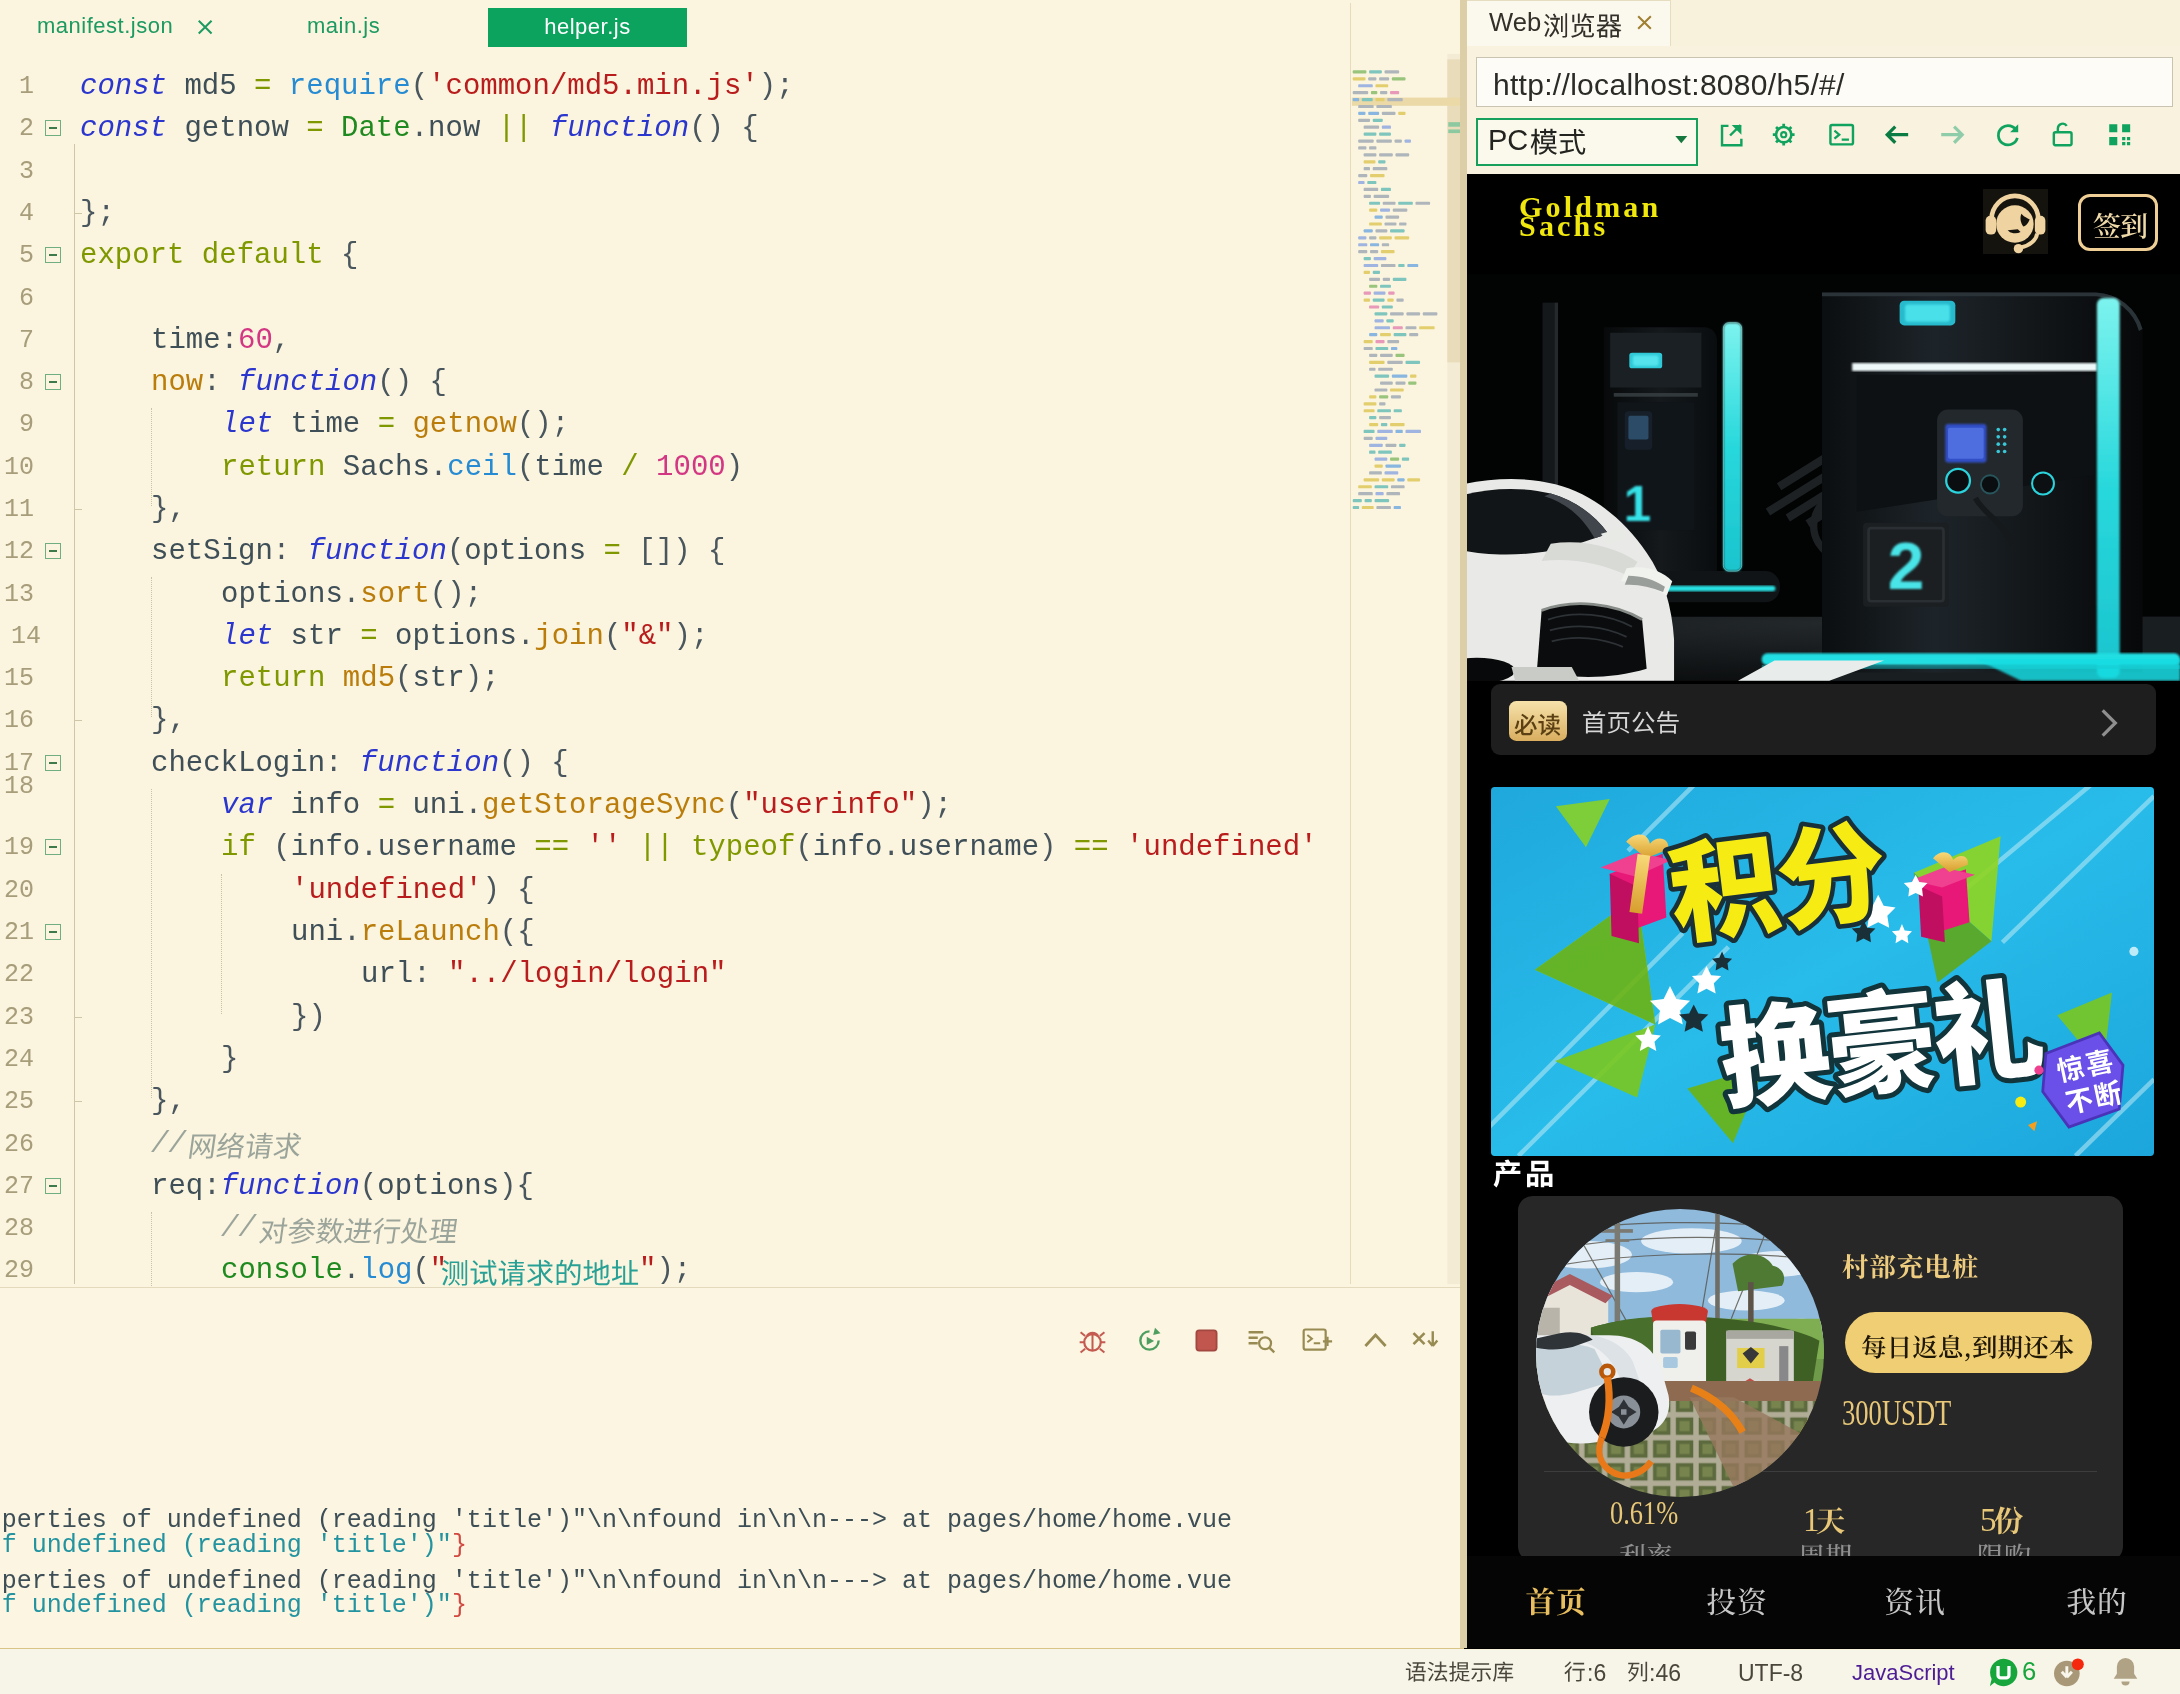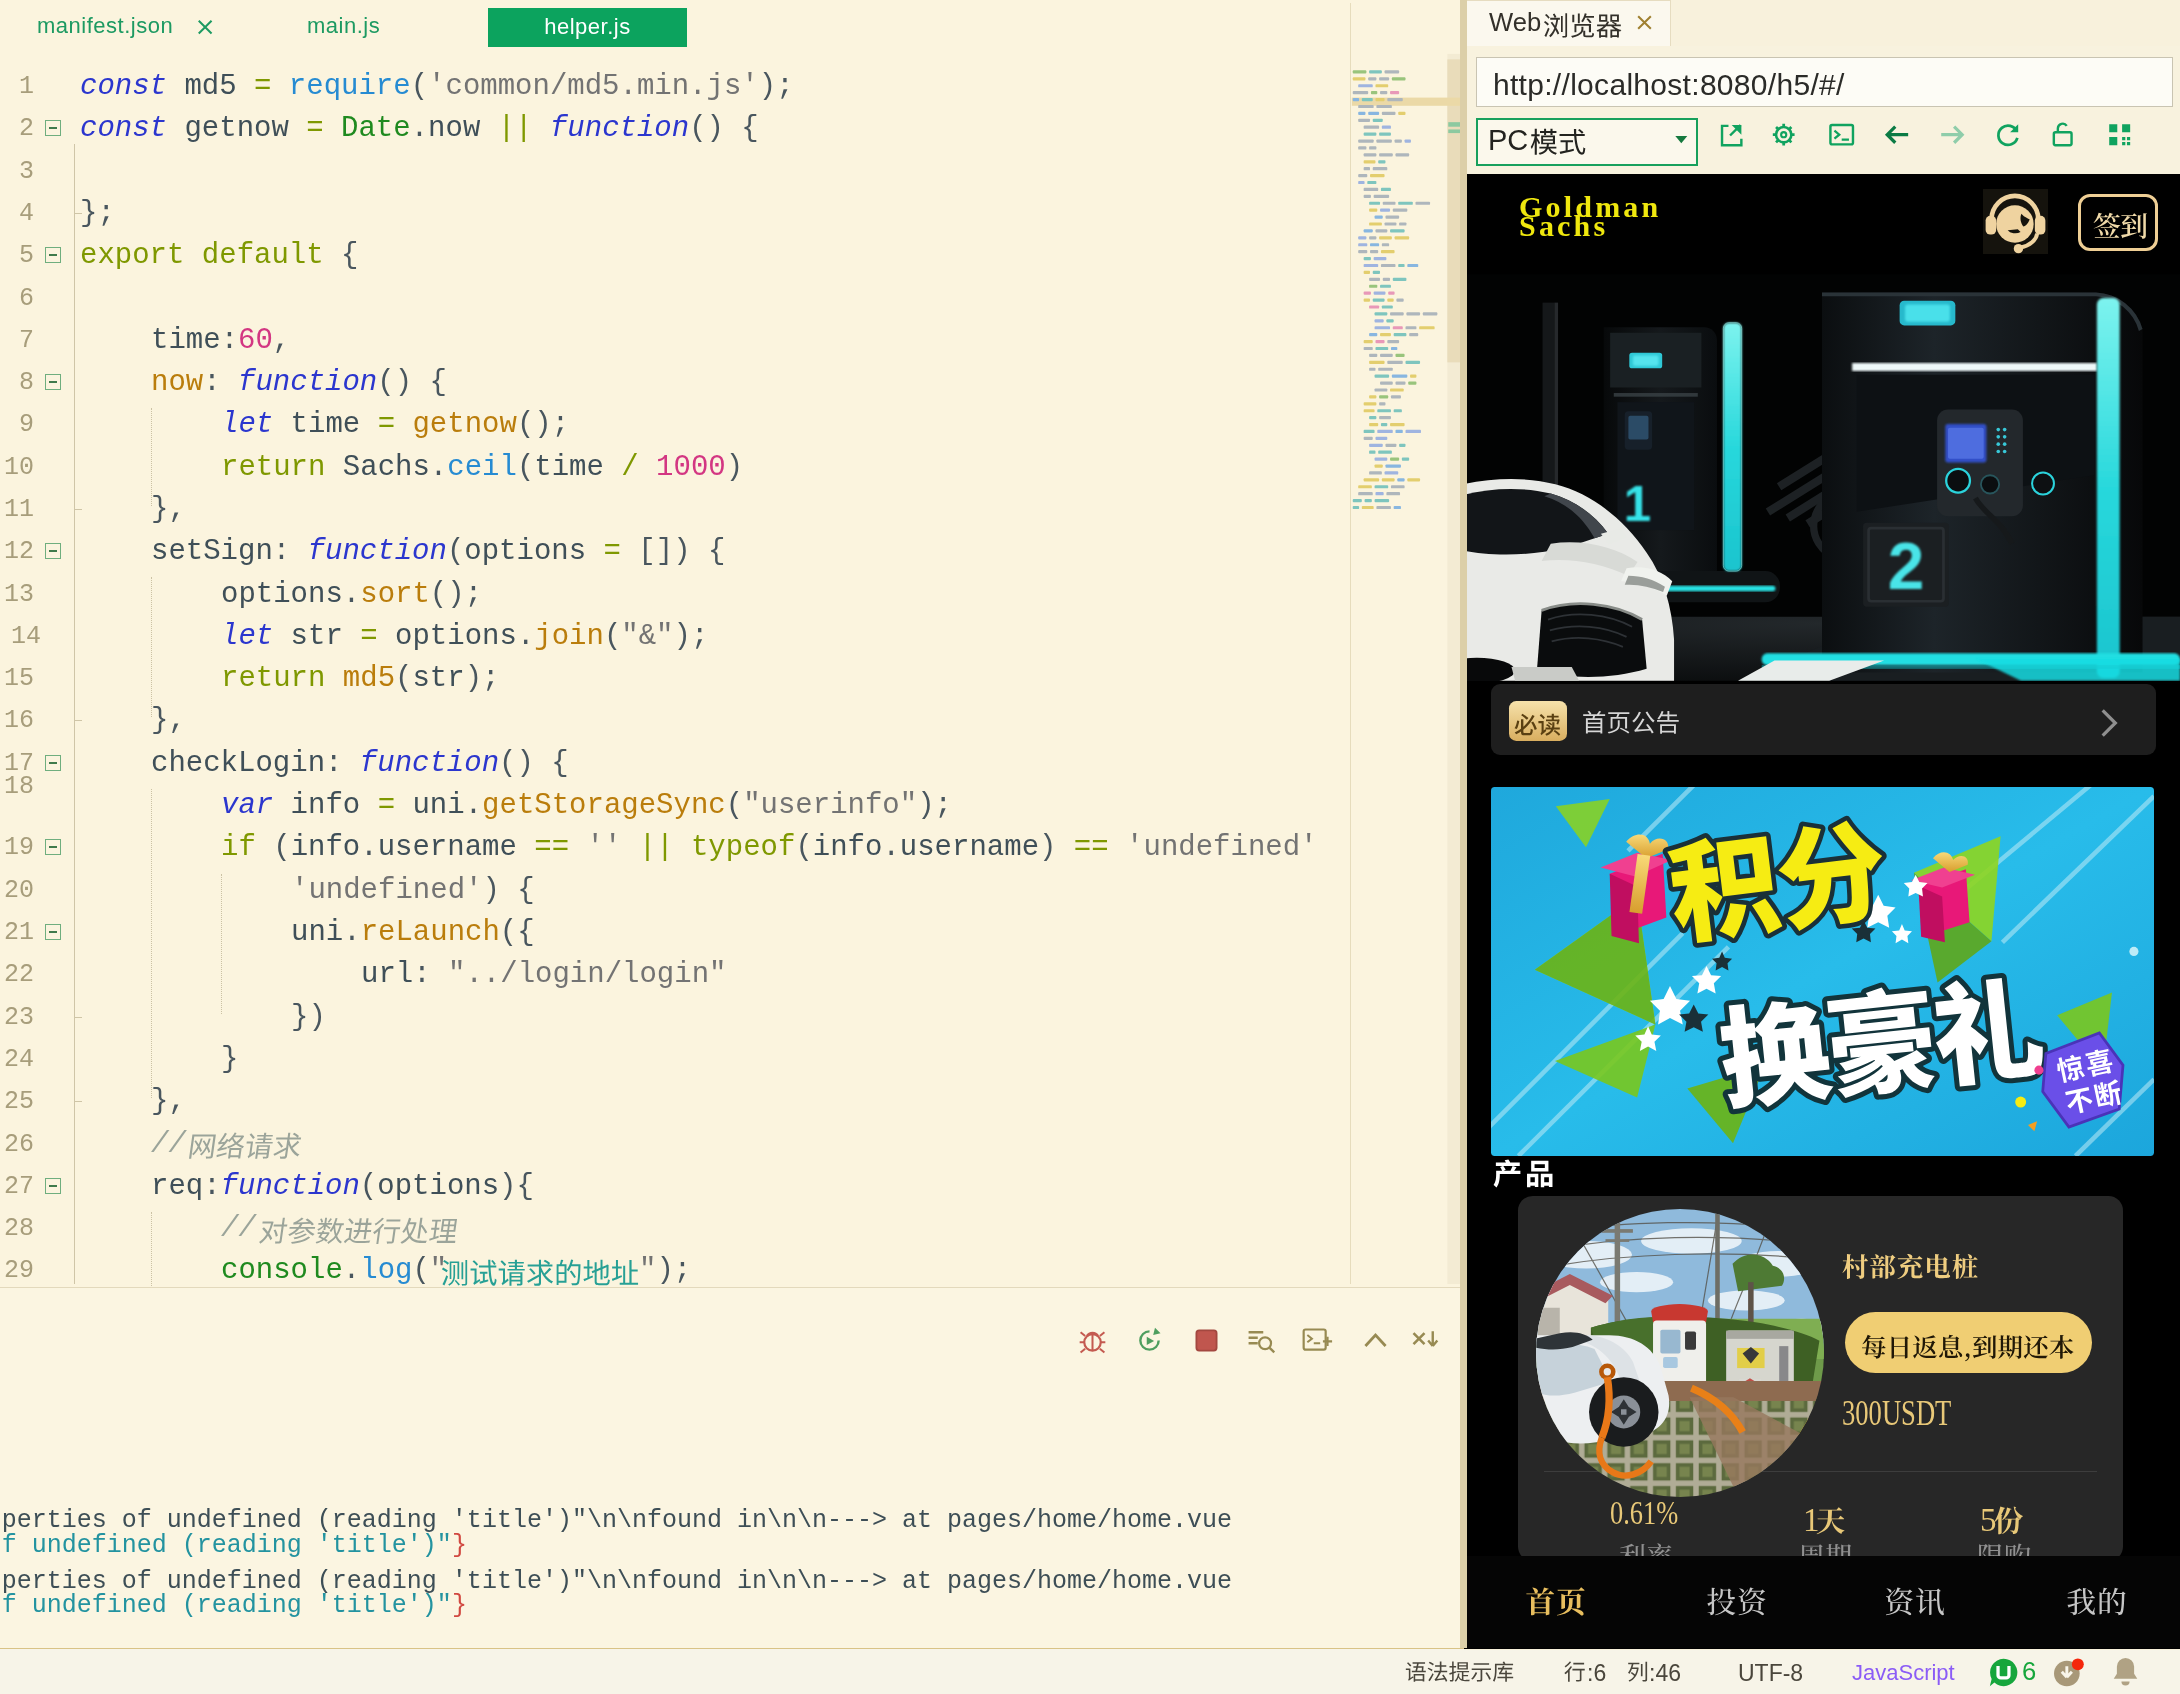--- a/index.html
+++ b/index.html
@@ -4,21 +4,21 @@
 html,body{width:2180px;height:1694px;overflow:hidden;background:#FAF3DC;font-family:"Liberation Sans",sans-serif}
 .abs{position:absolute}
 #editor{position:absolute;left:0;top:0;width:1462px;height:1287px;background:#FBF4DE}
 .cl{position:absolute;white-space:pre;font-family:"Liberation Mono",monospace;font-size:29px;line-height:42px;height:42px}
 .ln{position:absolute;width:34px;text-align:right;color:#A79D7B;font-family:"Liberation Mono",monospace;font-size:25px;line-height:42px}
 .fold{position:absolute;width:16.4px;height:16.4px;border:1.8px solid #6FAE7E;background:#FBF4DE;z-index:3}
 .fold:after{content:"";position:absolute;left:2.7px;top:6.4px;width:8.2px;height:1.8px;background:#3F7A4B}
 .kw{color:#2B36CE;font-style:italic}
 .ol{color:#7F9800}
 .fn{color:#268BD2}
-.str{color:#737373}
+.str{color:#b91c1c}
 .num{color:#D33682}
 .met{color:#BA7D0C}
 .id{color:#3F4F58}
 .grn{color:#1F8A1F}
 .com{color:#9BA49A;font-style:italic}
 .p{color:#49565E}
 #console{position:absolute;left:0;top:1287px;width:1462px;height:364px;background:#FBF5E1;border-top:1.8px solid #E3D9BC}
 .conline{position:absolute;white-space:pre;font-family:"Liberation Mono",monospace;font-size:25px;color:#3D4E56}
 #statusbar{position:absolute;left:0;top:1648px;width:2180px;height:46px;background:#F7F4E8;border-top:1.8px solid #D9C386}
 #browser{position:absolute;left:1464px;top:0;width:716px;height:1650px;background:#F8F1DC}
@@ -350,21 +350,21 @@
   </svg>
 <svg style="position:absolute;left:1562px;top:1658px;overflow:visible" width="25.6" height="27.4" viewBox="-2 -24.0 28 30">
     <path d="M10.4 -18.7V-17H22.2V-18.7ZM6.4 -20.2C5.2 -18.4 2.9 -16.3 0.8 -14.9C1.2 -14.6 1.7 -13.9 1.9 -13.5C4.1 -15 6.5 -17.4 8.1 -19.5ZM9.4 -12.1V-10.4H17.5V-0.4C17.5 -0 17.3 0.1 16.8 0.1C16.4 0.1 14.8 0.1 13.1 0.1C13.3 0.6 13.6 1.3 13.7 1.8C16 1.8 17.4 1.8 18.2 1.6C19 1.3 19.3 0.7 19.3 -0.4V-10.4H22.9V-12.1ZM7.4 -15C5.7 -12.3 3.1 -9.5 0.6 -7.7C1 -7.4 1.6 -6.6 1.9 -6.2C2.8 -6.9 3.7 -7.8 4.6 -8.7V2H6.4V-10.7C7.4 -11.9 8.3 -13.2 9.1 -14.4Z" fill="#4A463C"></path>
   </svg>
 <div class="abs" style="left:1587px;top:1660px;font-size:23px;color:#4A463C">:6</div>
 <svg style="position:absolute;left:1625px;top:1658px;overflow:visible" width="25.6" height="27.4" viewBox="-2 -24.0 28 30">
     <path d="M15.4 -17.4V-3.9H17.2V-17.4ZM20.4 -20V-0.4C20.4 -0 20.2 0.1 19.8 0.1C19.4 0.1 18.2 0.1 16.9 0.1C17.1 0.6 17.4 1.3 17.5 1.8C19.3 1.8 20.5 1.8 21.2 1.5C21.9 1.2 22.2 0.7 22.2 -0.4V-20ZM4.3 -7.2C5.6 -6.4 7.1 -5.2 8 -4.3C6.4 -2 4.3 -0.4 1.9 0.5C2.3 0.9 2.8 1.6 3 2C8.1 -0.2 11.8 -4.9 13 -13.2L11.9 -13.6L11.6 -13.5H6.2C6.6 -14.7 6.9 -15.9 7.2 -17.1H13.7V-18.9H1.5V-17.1H5.4C4.5 -13.5 3.2 -10.1 1.3 -7.8C1.7 -7.6 2.4 -7 2.7 -6.6C3.8 -8 4.8 -9.8 5.6 -11.9H11C10.6 -9.6 9.9 -7.6 9 -5.9C8 -6.7 6.6 -7.8 5.4 -8.6Z" fill="#4A463C"></path>
   </svg>
 <div class="abs" style="left:1649px;top:1660px;font-size:23px;color:#4A463C">:46</div>
 <div class="abs" style="left:1738px;top:1660px;font-size:23px;color:#4A463C">UTF-8</div>
-<div class="abs" style="left:1852px;top:1660px;font-size:22px;color:#8b5cf6">JavaScript</div>
+<div class="abs" style="left:1852px;top:1660px;font-size:22px;color:#4c1d95">JavaScript</div>
 <svg class="abs" style="left:1988px;top:1657px" width="31" height="31" viewBox="0 0 34 34">
     <path d="M17 2a15 15 0 1 1-10 26l-5 4 2-8A15 15 0 0 1 17 2z" fill="#16A63C"></path>
     <path d="M11 10v10a3 3 0 0 0 3 3h6a3 3 0 0 0 3-3V10" fill="none" stroke="#fff" stroke-width="3.6"></path>
   </svg>
 <div class="abs" style="left:2022px;top:1657px;font-size:25.6px;color:#16A63C">6</div>
 <svg class="abs" style="left:2052px;top:1657px" width="37" height="33" viewBox="0 0 40 36">
     <circle cx="16" cy="18" r="14" fill="#A89878"></circle>
     <path d="M16 10v12M16 22l-5.5-6M16 22l5.5-6" stroke="#F8F5EA" stroke-width="3.2" fill="none"></path>
     <circle cx="28" cy="8" r="6.5" fill="#F5270C"></circle>
   </svg>

